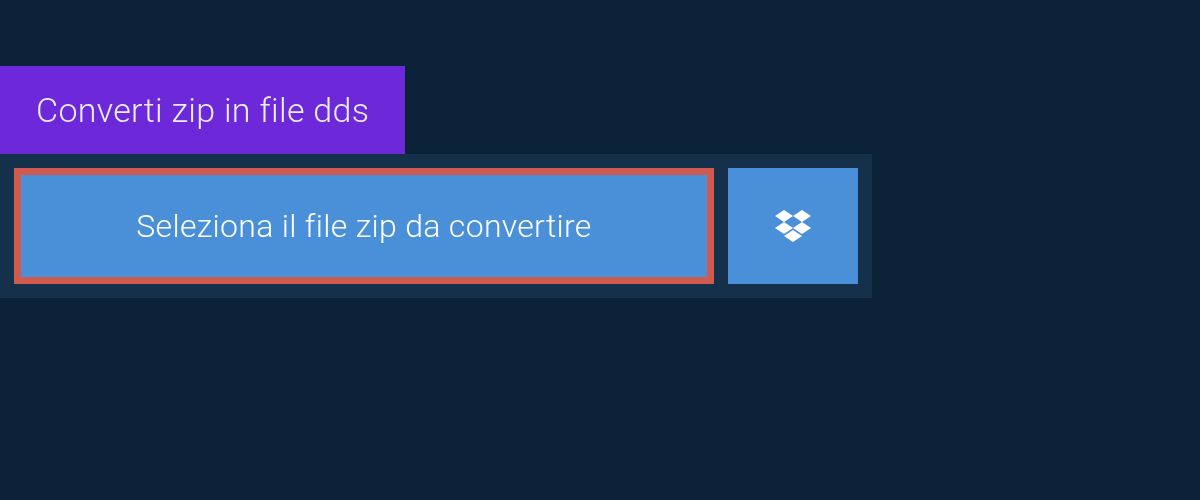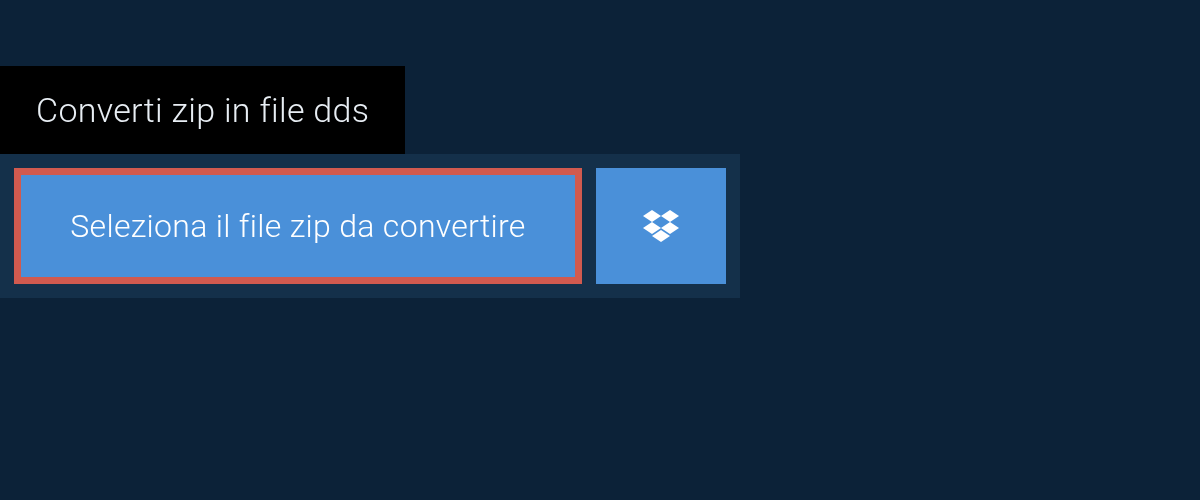--- a/index.html
+++ b/index.html
@@ -8,36 +8,36 @@
       box-sizing: border-box;
     }
     body {
       width: 1200px;
       height: 500px;
       background: #0c2238;
       font-family: -apple-system, BlinkMacSystemFont, "Segoe UI", Roboto, Helvetica, Arial, sans-serif;
       overflow: hidden;
     }
     .header-tab {
-      background: #000000;
+      background: #6d28d9;
       display: inline-block;
       padding: 24px 36px;
       margin-top: 66px;
       margin-left: 0;
     }
     .header-title {
       color: #e8eef4;
       font-size: 34px;
       font-weight: 300;
       letter-spacing: 0.3px;
     }
     .upload-panel {
       background: #14304a;
       padding: 14px 14px;
-      width: 740px;
+      width: 872px;
       margin-left: 0;
       display: flex;
       gap: 14px;
     }
     .select-button {
       flex: 1;
       background: #4a90d9;
       border: 7px solid #d15a4f;
       color: #ffffff;
       font-size: 32px;

